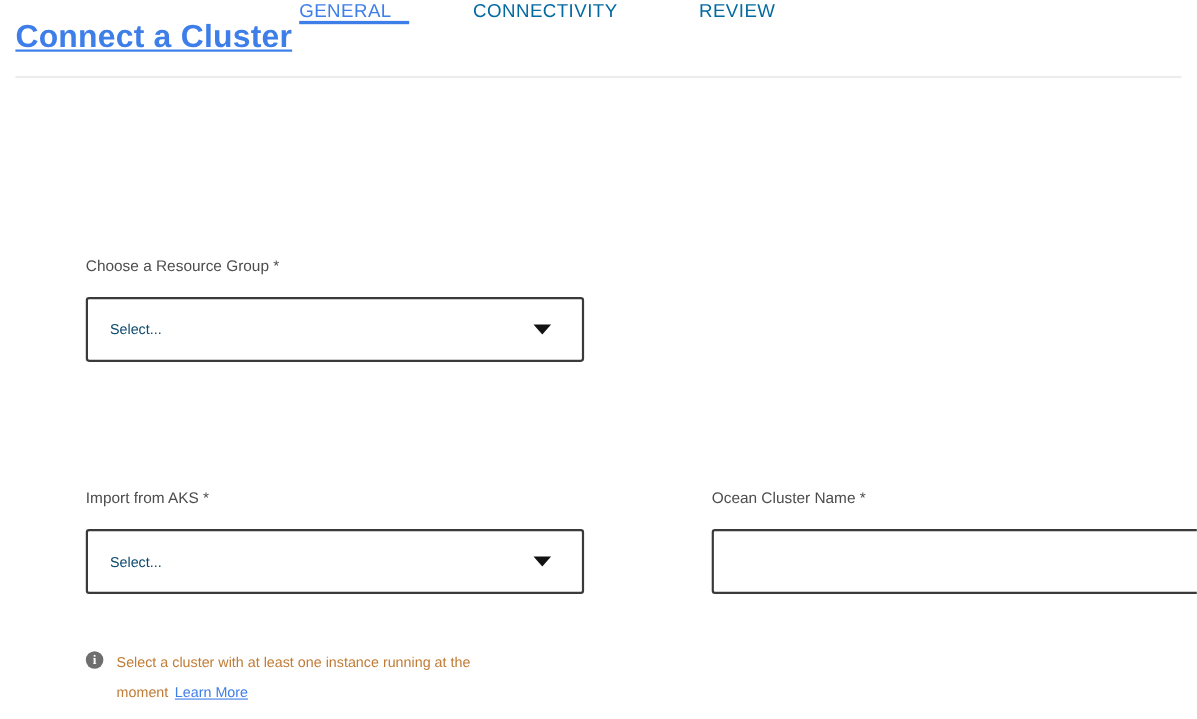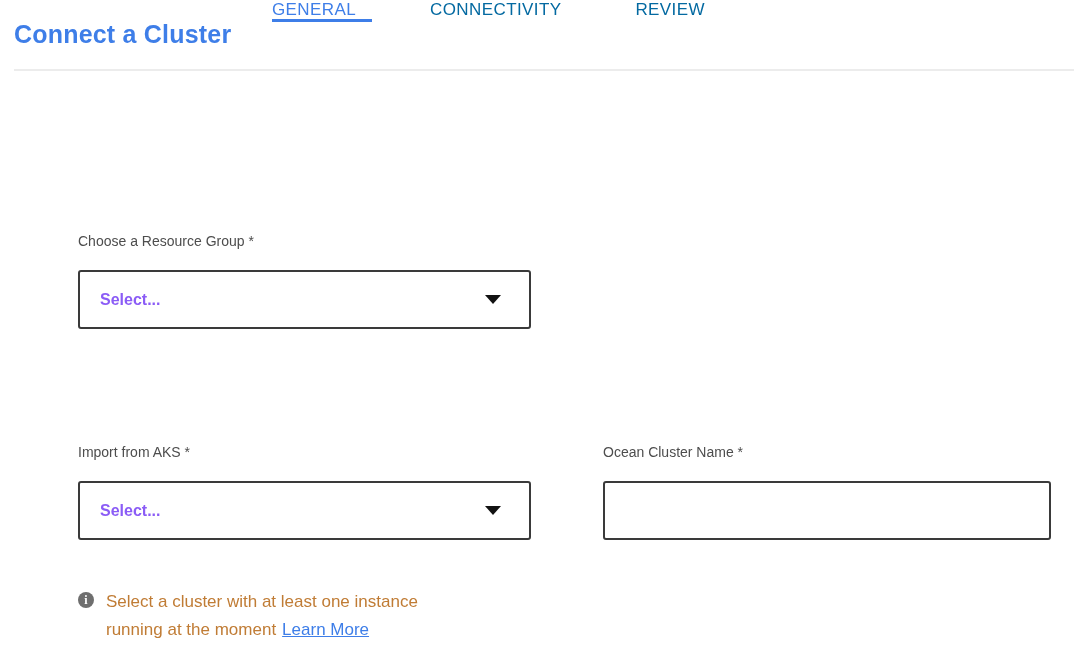--- a/index.html
+++ b/index.html
@@ -15,24 +15,25 @@
     margin: 0 14px;
     height: 71px;
     border-bottom: 2px solid #ececec;
     display: flex;
     align-items: stretch;
   }
   .page-title {
     width: 258px;
     display: flex;
     align-items: center;
-    font-size: 25px;
+    font-size: 29px;
     font-weight: 700;
     color: #3e7ee8;
     letter-spacing: 0.2px;
+    text-decoration: underline;
   }
   .tabs {
     display: flex;
     align-items: flex-start;
   }
   .tab {
     display: flex;
     align-items: center;
     margin-right: 58px;
     padding-right: 16px;
@@ -69,34 +70,33 @@
     border: 2px solid #3a3a3a;
     border-radius: 3px;
     background: #ffffff;
     display: flex;
     align-items: center;
     justify-content: space-between;
     padding: 0 28px 0 20px;
     cursor: pointer;
   }
   .select-placeholder {
-    font-size: 16px;
-    color: #8b5cf6;
-    font-weight: bold;
+    font-size: 13px;
+    color: #0c4a6e;
   }
   .caret-down {
     width: 0; height: 0;
     border-left: 8px solid transparent;
     border-right: 8px solid transparent;
     border-top: 9px solid #121212;
   }
   .row-1 { margin-bottom: 112px; }
   .row-2 {
     display: flex;
-    gap: 72px;
+    gap: 116px;
     align-items: flex-start;
     margin-top: 44px;
   }
   .col-left { width: 453px; }
   .col-right { width: 448px; }
   .text-input {
     width: 448px;
     height: 59px;
     border: 2px solid #3a3a3a;
     border-radius: 3px;
@@ -122,21 +122,21 @@
     background: #6e6e6e;
     color: #ffffff;
     font-size: 12px;
     font-weight: 700;
     line-height: 16px;
     text-align: center;
     font-family: "Liberation Serif", "DejaVu Serif", serif;
   }
   .note-text {
     max-width: 372px;
-    font-size: 17px;
+    font-size: 13px;
     line-height: 28px;
     color: #c07c35;
   }
   .learn-more {
     color: #3e7ee8;
     text-decoration: underline;
     margin-left: 6px;
     cursor: pointer;
   }
 </style>

